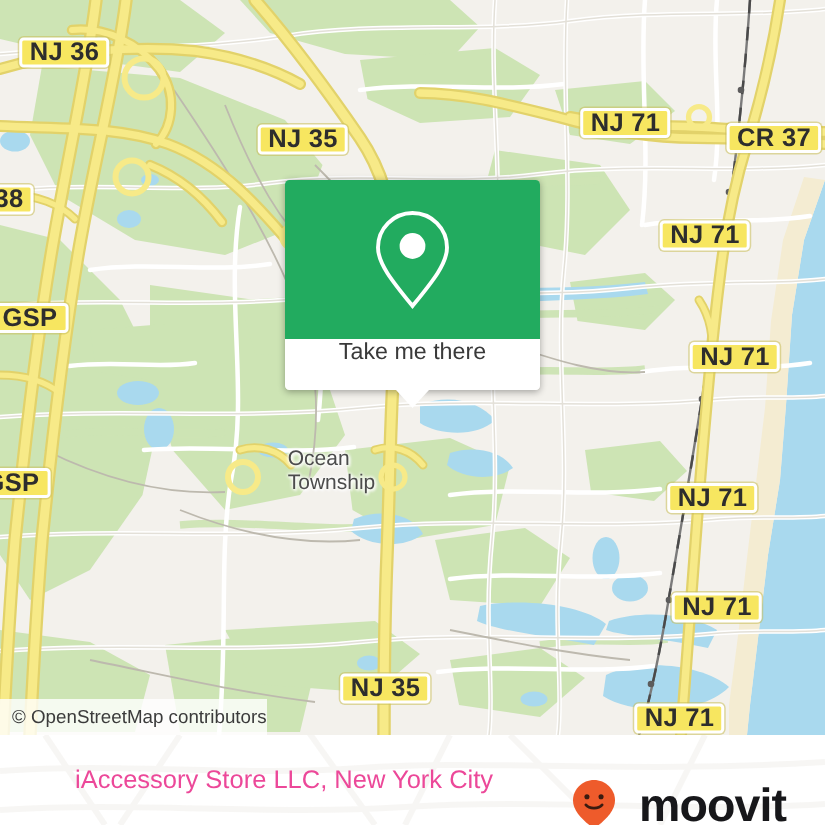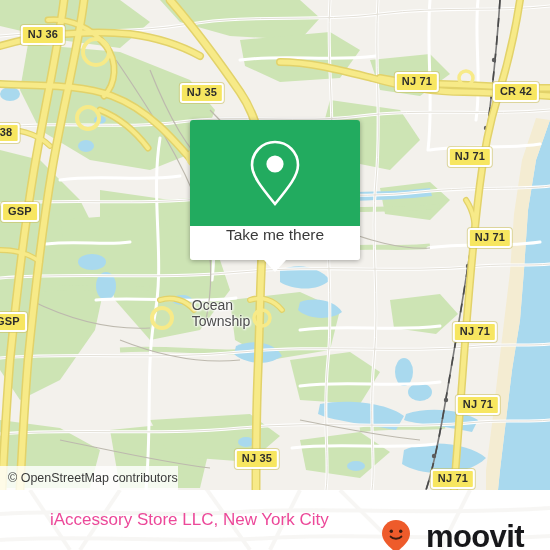--- a/index.html
+++ b/index.html
@@ -11,21 +11,21 @@
 
   
   #map { position:absolute; left:0; top:0; width:550px; height:490px;
          background:#f3f1ec; overflow:hidden; }
   #map svg { display:block; }
 
   
   .shield { position:absolute; transform:translate(-50%,-50%);
             background:#f7e660; border:2px solid #ffffff;
             border-radius:3px; padding:1px 5px 2px 5px;
-            font-size:11px; font-weight:bold; color:#2d2d2d;
+            font-size:17px; font-weight:bold; color:#2d2d2d;
             letter-spacing:.2px; white-space:nowrap; line-height:13px;
             box-shadow:0 0 0 1px rgba(200,190,90,.55); }
 
   
   .placelabel { position:absolute; transform:translate(-50%,-50%);
                 text-align:left; color:#4c4c4c; font-size:14px;
                 line-height:16px; white-space:nowrap;
                 text-shadow:0 0 3px #fff,0 0 3px #fff,0 0 2px #fff,1px 1px 2px #fff; }
 
   
@@ -241,21 +241,21 @@
         <circle cx="466" cy="78" r="7" stroke-width="3.5"></circle>
         <circle cx="196" cy="158" r="8" stroke-width="3.5"></circle>
       </g>
     </svg>
 
     <div>
       <div class="shield" style="left:43px;  top:35px;">NJ 36</div>
       <div class="shield" style="left:6px;   top:133px;">38</div>
       <div class="shield" style="left:202px; top:93px;">NJ 35</div>
       <div class="shield" style="left:417px; top:82px;">NJ 71</div>
-      <div class="shield" style="left:516px; top:92px;">CR 42</div>
+      <div class="shield" style="left:516px; top:92px;">CR 37</div>
       <div class="shield" style="left:470px; top:157px;">NJ 71</div>
       <div class="shield" style="left:490px; top:238px;">NJ 71</div>
       <div class="shield" style="left:20px;  top:212px;">GSP</div>
       <div class="shield" style="left:8px;   top:322px;">GSP</div>
       <div class="shield" style="left:475px; top:332px;">NJ 71</div>
       <div class="shield" style="left:478px; top:405px;">NJ 71</div>
       <div class="shield" style="left:257px; top:459px;">NJ 35</div>
       <div class="shield" style="left:453px; top:479px;">NJ 71</div>
     </div>
 

